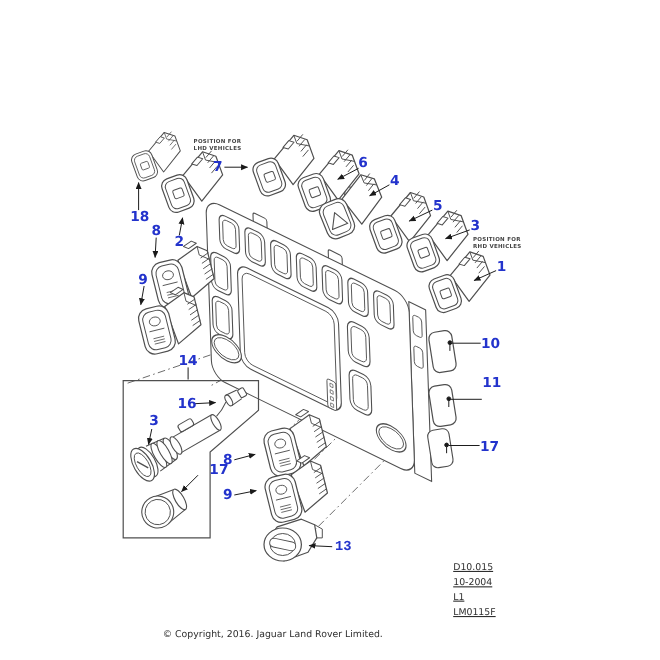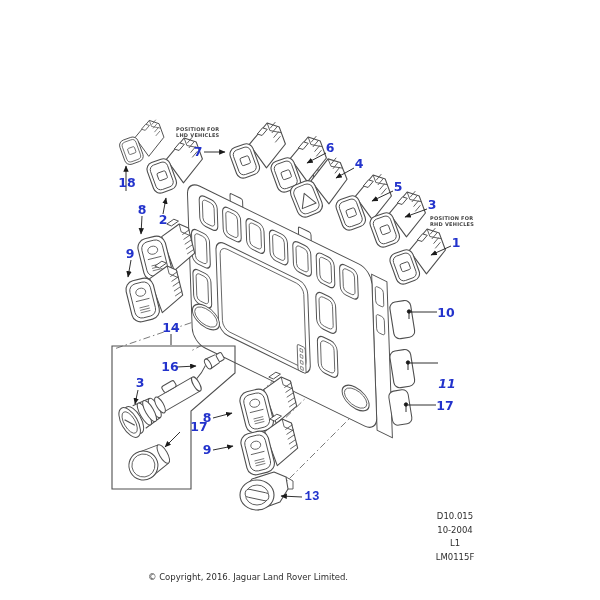--- a/index.html
+++ b/index.html
@@ -18,22 +18,22 @@
     color:var(--label);font-size:12.5px;font-weight:bold;line-height:1;
     white-space:nowrap;z-index:5;
   }
   .posnote{
     position:absolute;font-size:5px;font-weight:600;letter-spacing:.25px;
     color:#444;line-height:6px;z-index:4;white-space:nowrap;
   }
   .posnote-lhd{left:176px;top:126px;}
   .posnote-rhd{left:430px;top:215px;}
   .refblock{
-    position:absolute;left:412px;top:510px;width:86px;text-align:center;
-    font-size:8.5px;color:var(--text);line-height:13.5px;z-index:4;
+    position:absolute;left:412px;top:510px;width:86px;text-align:left;
+    font-size:8.5px;color:var(--text);line-height:13.5px;z-index:4;text-decoration:underline;
   }
   .copyright{
     position:absolute;left:0;top:572px;width:496px;text-align:center;
     font-size:8.5px;color:var(--text);z-index:4;
   }
 </style>
 </head>
 <body>
 
 <div class="canvas">
@@ -238,28 +238,28 @@
       <div class="plabel" style="left: 432px; top: 205px;">3</div>
       <div class="plabel" style="left: 359px; top: 164px;">4</div>
       <div class="plabel" style="left: 398px; top: 187px;">5</div>
       <div class="plabel" style="left: 330px; top: 148px;">6</div>
       <div class="plabel" style="left: 198px; top: 152px;">7</div>
       <div class="plabel" style="left: 142px; top: 210px;">8</div>
       <div class="plabel" style="left: 207px; top: 418px;">8</div>
       <div class="plabel" style="left: 130px; top: 254px;">9</div>
       <div class="plabel" style="left: 207px; top: 450px;">9</div>
       <div class="plabel" style="left: 446px; top: 313px;">10</div>
-      <div class="plabel" style="left: 447px; top: 384px; font-style: italic;">11</div>
+      <div class="plabel" style="left: 447px; top: 348px;">11</div>
       <div class="plabel" style="left: 445px; top: 406px;">17</div>
       <div class="plabel" style="left: 312px; top: 497px; font-family: Liberation Mono, monospace;">13</div>
       <div class="plabel" style="left: 171px; top: 328px;">14</div>
       <div class="plabel" style="left: 140px; top: 383px;">3</div>
       <div class="plabel" style="left: 170px; top: 367px;">16</div>
       <div class="plabel" style="left: 183px; top: 427px; margin-left: 16px;">17</div>
-      <div class="plabel" style="left: 127px; top: 183px;">18</div>
+      <div class="plabel" style="left: 127px; top: 197px;">18</div>
     </div>
 
   <div class="posnote posnote-lhd">
     <div>POSITION FOR</div>
     <div>LHD VEHICLES</div>
   </div>
   <div class="posnote posnote-rhd">
     <div>POSITION FOR</div>
     <div>RHD VEHICLES</div>
   </div>

